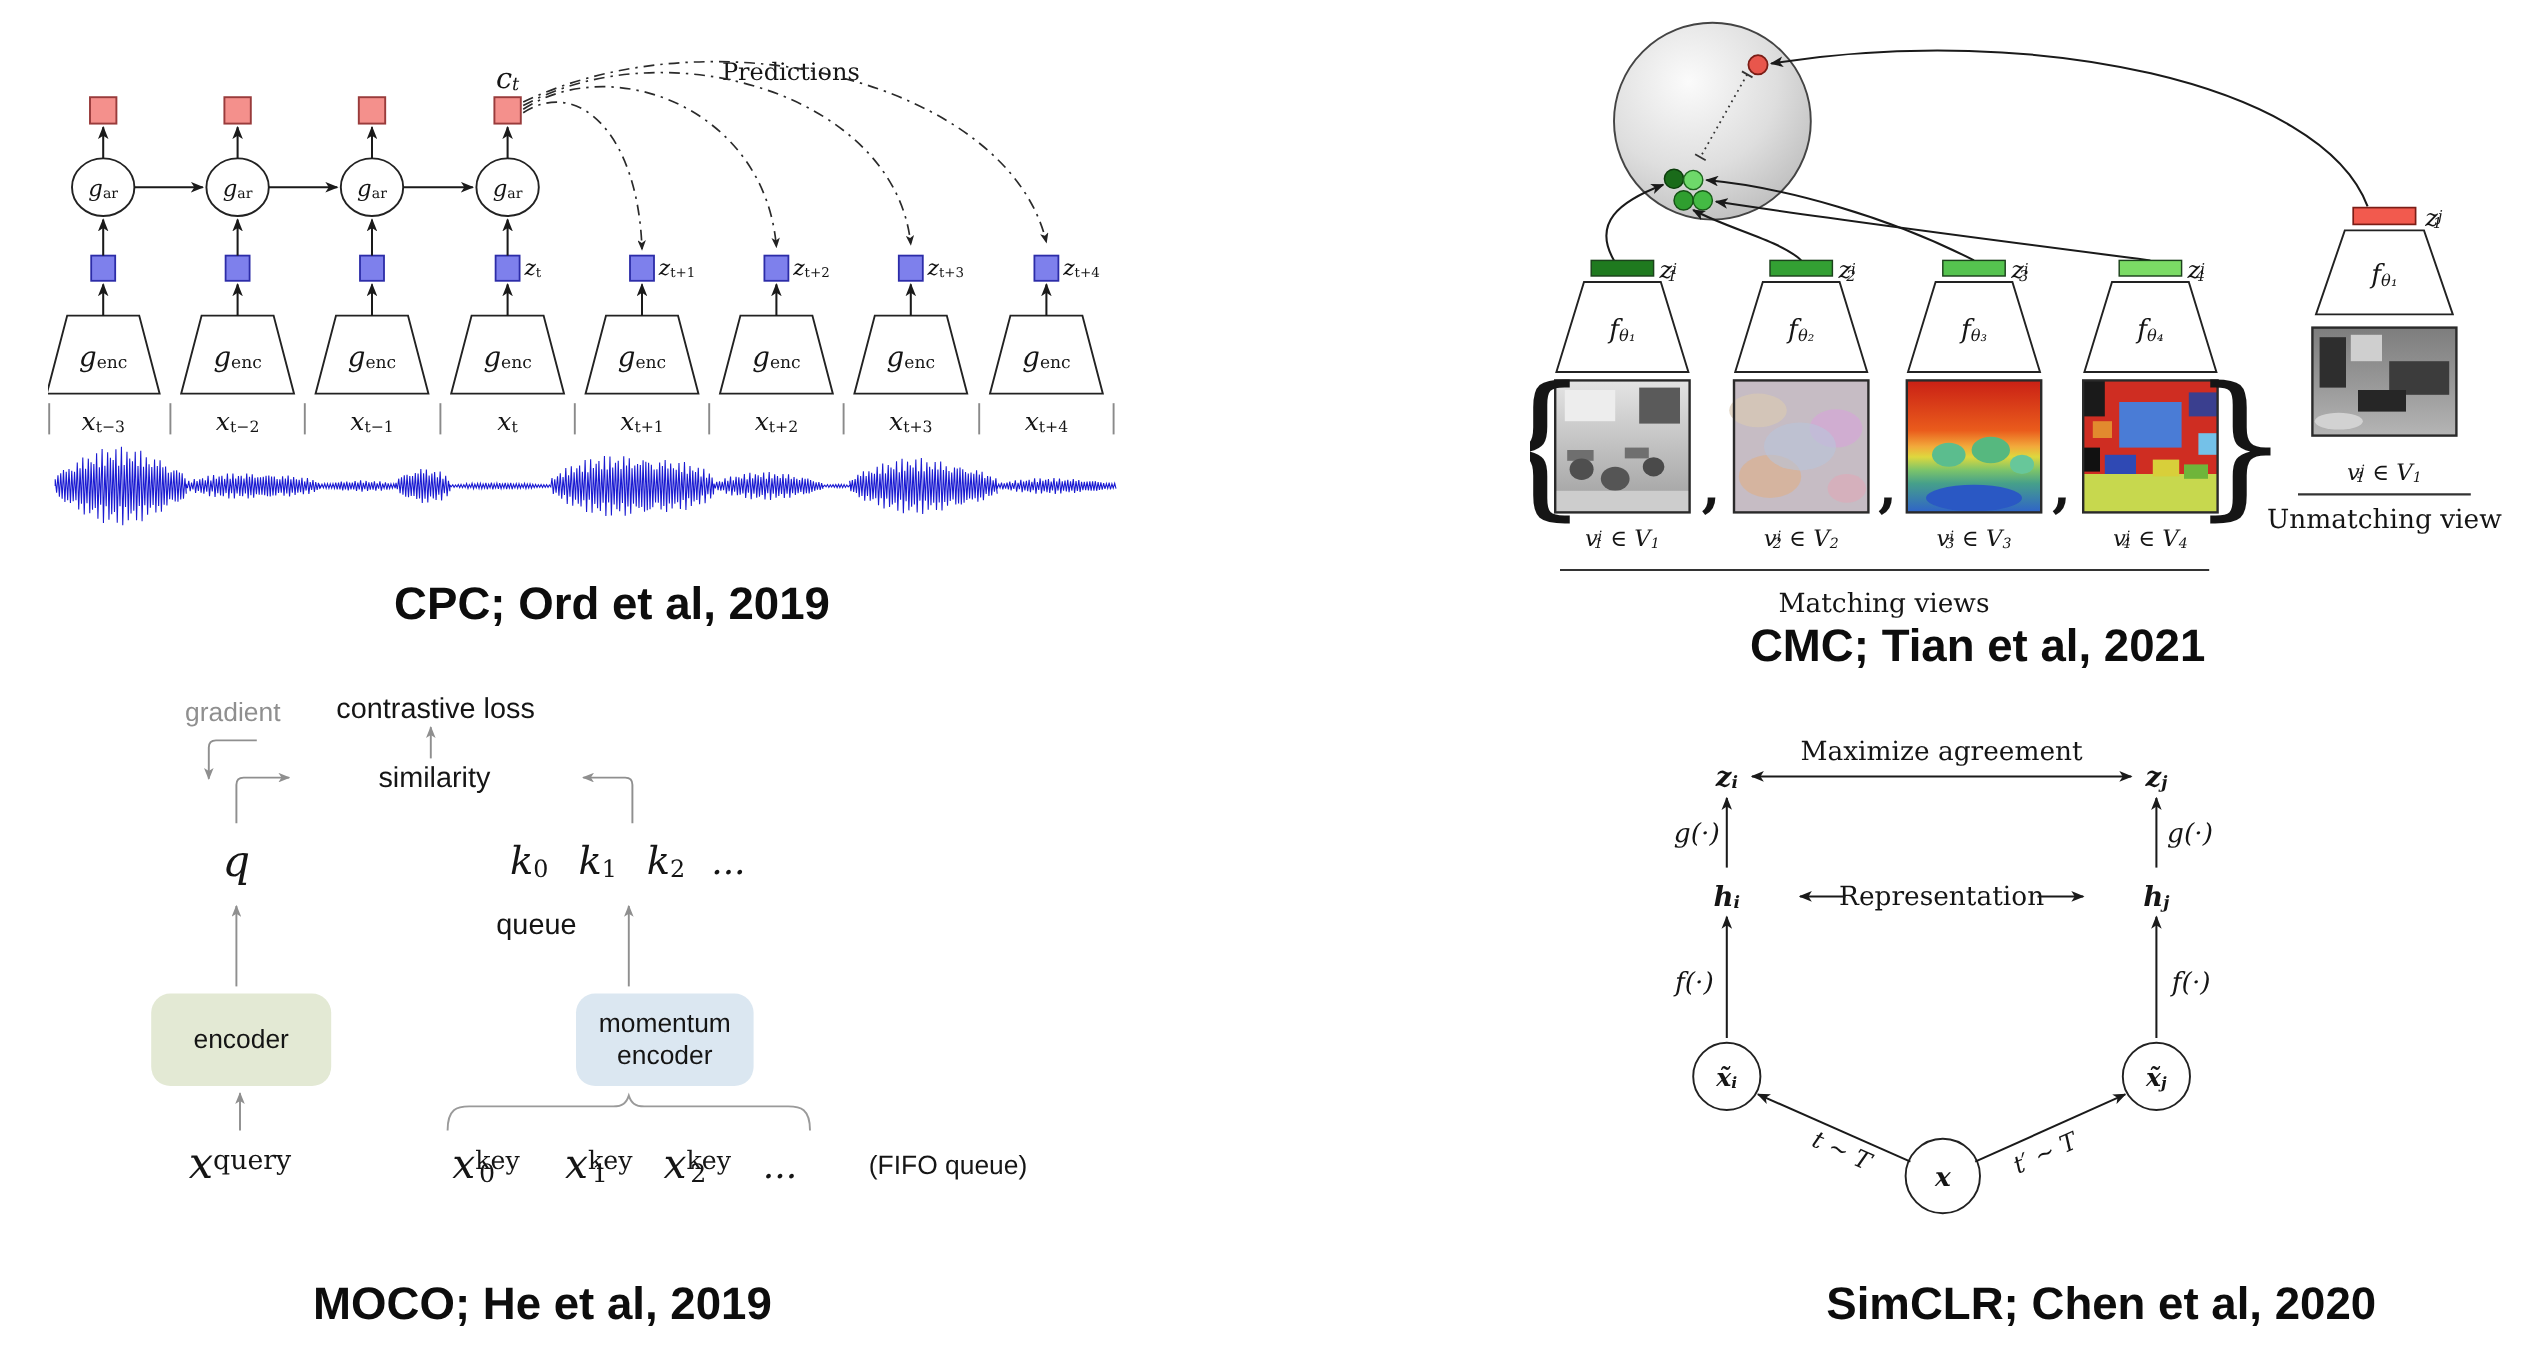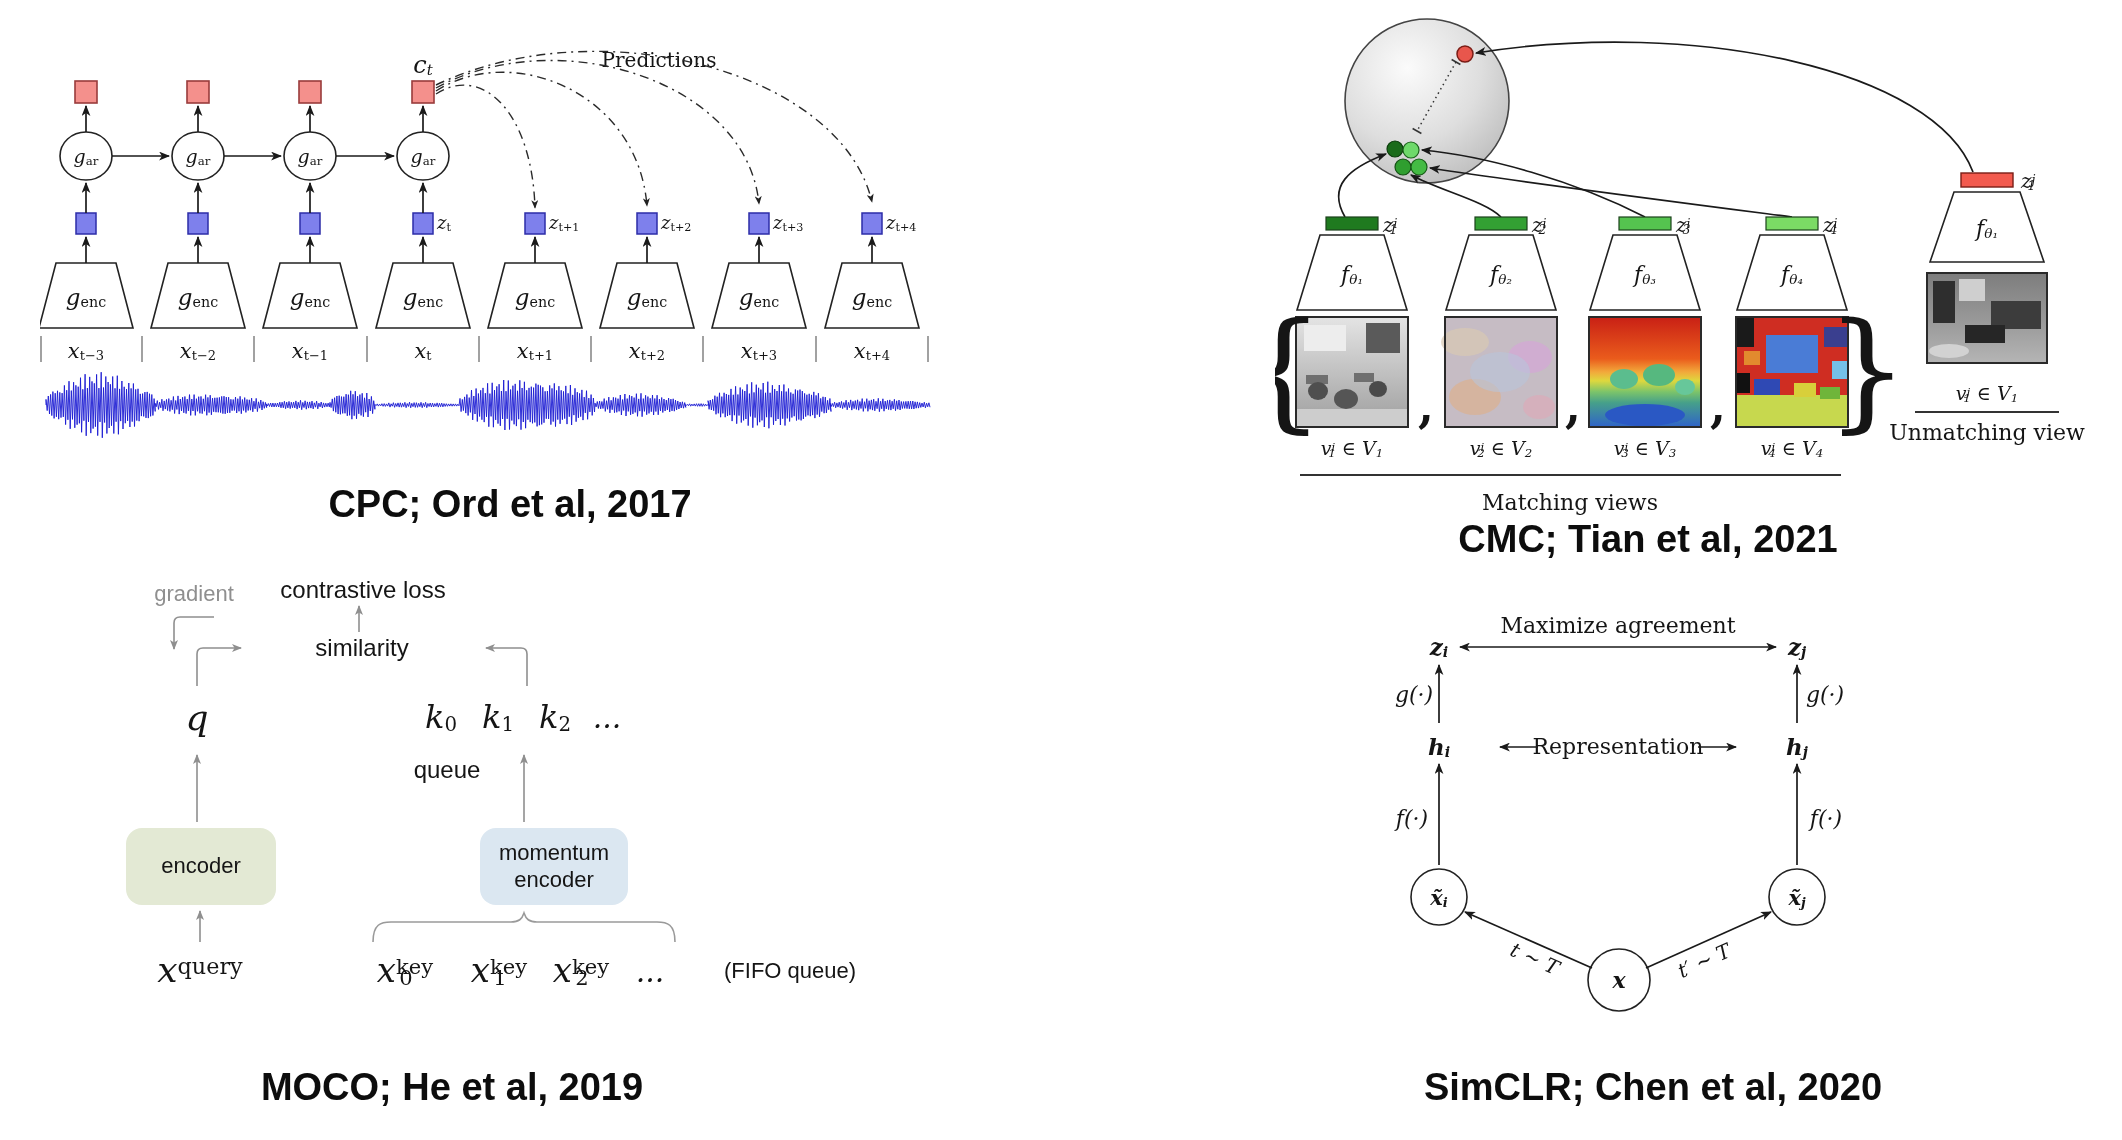--- a/index.html
+++ b/index.html
@@ -168,21 +168,21 @@
     <text x="270" y="338" text-anchor="middle" class="m" font-size="21"><tspan>x</tspan><tspan class="sub rm">t−1</tspan></text>
     <text x="383" y="338" text-anchor="middle" class="m" font-size="21"><tspan>x</tspan><tspan class="sub rm">t</tspan></text>
     <text x="495" y="338" text-anchor="middle" class="m" font-size="21"><tspan>x</tspan><tspan class="sub rm">t+1</tspan></text>
     <text x="607" y="338" text-anchor="middle" class="m" font-size="21"><tspan>x</tspan><tspan class="sub rm">t+2</tspan></text>
     <text x="719" y="338" text-anchor="middle" class="m" font-size="21"><tspan>x</tspan><tspan class="sub rm">t+3</tspan></text>
     <text x="832" y="338" text-anchor="middle" class="m" font-size="21"><tspan>x</tspan><tspan class="sub rm">t+4</tspan></text>
   </g>
 
   <path id="wf" fill="none" stroke-width="0.9" stroke="#1a1ad2" d="M6 385 L6.0 379.4 L7.2 390.6 L8.3 376.0 L9.5 394.0 L10.6 374.4 L11.8 395.6 L12.9 371.6 L14.1 398.4 L15.2 373.2 L16.4 396.8 L17.5 370.8 L18.7 399.2 L19.8 372.4 L21.0 397.6 L22.1 373.1 L23.3 396.9 L24.4 365.4 L25.6 404.6 L26.7 370.2 L27.9 399.8 L29.0 361.2 L30.2 408.8 L31.3 370.6 L32.5 399.4 L33.6 362.2 L34.8 407.8 L35.9 365.3 L37.1 404.7 L38.2 366.7 L39.4 403.3 L40.5 357.7 L41.6 412.3 L42.8 369.3 L43.9 400.7 L45.1 354.2 L46.2 415.8 L47.4 368.1 L48.5 401.9 L49.7 356.9 L50.8 413.1 L52.0 361.4 L53.1 408.6 L54.3 363.3 L55.4 406.7 L56.6 354.4 L57.7 415.6 L58.9 368.1 L60.0 401.9 L61.2 352.2 L62.3 417.8 L63.5 367.5 L64.6 402.5 L65.8 356.5 L66.9 413.5 L68.1 362.0 L69.2 408.0 L70.4 364.3 L71.5 405.7 L72.7 356.5 L73.8 413.5 L75.0 368.3 L76.1 401.7 L77.3 355.7 L78.4 414.3 L79.6 368.9 L80.7 401.1 L81.9 361.0 L83.0 409.0 L84.2 366.8 L85.3 403.2 L86.5 369.1 L87.6 400.9 L88.8 363.0 L89.9 407.0 L91.1 368.4 L92.2 401.6 L93.4 363.5 L94.5 406.5 L95.7 369.4 L96.8 400.6 L98.0 368.8 L99.1 401.2 L100.3 373.9 L101.4 396.1 L102.6 373.6 L103.7 396.4 L104.9 372.1 L106.0 397.9 L107.2 371.9 L108.3 398.1 L109.5 373.7 L110.6 396.3 L111.8 374.5 L112.9 395.5 L114.1 378.6 L115.2 391.4 L115.0 383.2 L116.2 386.8 L117.3 380.6 L118.5 389.4 L119.6 382.2 L120.8 387.8 L121.9 379.2 L123.0 390.8 L124.2 380.9 L125.3 389.1 L126.5 379.4 L127.6 390.6 L128.8 378.6 L129.9 391.4 L131.1 380.3 L132.3 389.7 L133.4 376.5 L134.6 393.5 L135.7 380.5 L136.9 389.5 L138.0 375.9 L139.2 394.1 L140.3 379.0 L141.5 391.0 L142.6 377.2 L143.8 392.8 L144.9 376.5 L146.1 393.5 L147.2 379.1 L148.4 390.9 L149.5 374.6 L150.7 395.4 L151.8 379.0 L153.0 391.0 L154.1 374.6 L155.3 395.4 L156.4 378.7 L157.6 391.3 L158.7 376.7 L159.9 393.3 L161.0 376.4 L162.2 393.6 L163.3 378.8 L164.5 391.2 L165.6 374.7 L166.8 395.3 L167.9 377.4 L169.1 392.6 L170.2 375.2 L171.4 394.8 L172.5 378.2 L173.7 391.8 L174.8 377.8 L176.0 392.2 L177.1 377.7 L178.3 392.3 L179.4 377.4 L180.6 392.6 L181.7 376.4 L182.9 393.6 L184.0 376.2 L185.2 393.8 L186.3 377.1 L187.5 392.9 L188.6 377.2 L189.8 392.8 L190.9 379.3 L192.1 390.7 L193.2 379.5 L194.4 390.5 L195.5 377.0 L196.7 393.0 L197.8 378.7 L199.0 391.3 L200.1 376.3 L201.3 393.7 L202.4 379.5 L203.6 390.5 L204.7 377.6 L205.9 392.4 L207.0 379.5 L208.2 390.5 L209.3 379.8 L210.5 390.2 L211.6 378.2 L212.8 391.8 L213.9 381.2 L215.1 388.8 L216.2 378.4 L217.4 391.6 L218.5 381.8 L219.7 388.2 L220.8 380.0 L222.0 390.0 L223.1 381.7 L224.3 388.3 L225.4 382.4 L226.6 387.6 L226.0 383.9 L227.2 386.1 L228.3 383.5 L229.5 386.5 L230.6 383.0 L231.8 387.0 L232.9 383.0 L234.1 387.0 L235.2 383.2 L236.4 386.8 L237.5 383.0 L238.7 387.0 L239.8 382.2 L241.0 387.8 L242.1 382.2 L243.3 387.8 L244.4 381.3 L245.6 388.7 L246.7 382.1 L247.9 387.9 L249.0 381.4 L250.2 388.6 L251.3 382.2 L252.5 387.8 L253.6 382.1 L254.8 387.9 L255.9 380.9 L257.1 389.1 L258.2 382.2 L259.4 387.8 L260.5 380.3 L261.7 389.7 L262.8 382.4 L264.0 387.6 L265.1 380.8 L266.3 389.2 L267.4 381.9 L268.6 388.1 L269.7 381.9 L270.9 388.1 L272.0 381.1 L273.2 388.9 L274.3 382.8 L275.5 387.2 L276.6 381.1 L277.8 388.9 L278.9 383.1 L280.1 386.9 L281.2 382.0 L282.4 388.0 L283.5 382.9 L284.7 387.1 L285.8 383.2 L287.0 386.8 L288.1 383.1 L289.3 386.9 L290.0 382.4 L291.1 387.6 L292.3 378.9 L293.4 391.1 L294.6 377.7 L295.8 392.3 L296.9 376.0 L298.1 394.0 L299.2 375.7 L300.4 394.3 L301.5 376.6 L302.7 393.4 L303.8 376.7 L305.0 393.3 L306.1 374.2 L307.3 395.8 L308.4 374.7 L309.6 395.3 L310.7 370.8 L311.9 399.2 L313.0 374.3 L314.2 395.7 L315.3 371.2 L316.5 398.8 L317.6 376.2 L318.8 393.8 L319.9 374.6 L321.1 395.4 L322.2 373.3 L323.4 396.7 L324.5 377.8 L325.7 392.2 L326.8 373.0 L328.0 397.0 L329.1 379.0 L330.3 391.0 L331.4 376.4 L332.6 393.6 L333.7 380.7 L334.9 389.3 L335.0 384.4 L336.1 385.6 L337.3 383.9 L338.4 386.1 L339.6 384.2 L340.8 385.8 L341.9 383.7 L343.1 386.3 L344.2 383.6 L345.4 386.4 L346.5 383.9 L347.7 386.1 L348.8 382.9 L350.0 387.1 L351.1 383.8 L352.3 386.2 L353.4 382.7 L354.6 387.3 L355.7 383.5 L356.9 386.5 L358.0 382.9 L359.2 387.1 L360.3 382.8 L361.5 387.2 L362.6 383.3 L363.8 386.7 L364.9 382.3 L366.1 387.7 L367.2 383.5 L368.4 386.5 L369.5 382.2 L370.7 387.8 L371.8 383.3 L373.0 386.7 L374.1 382.6 L375.3 387.4 L376.4 382.7 L377.6 387.3 L378.7 383.3 L379.9 386.7 L381.0 382.3 L382.2 387.7 L383.3 383.3 L384.5 386.7 L385.6 382.3 L386.8 387.7 L387.9 383.5 L389.1 386.5 L390.2 383.0 L391.4 387.0 L392.5 383.1 L393.7 386.9 L394.8 383.6 L396.0 386.4 L397.1 382.9 L398.3 387.1 L399.4 383.3 L400.6 386.7 L401.7 383.1 L402.9 386.9 L404.0 383.6 L405.2 386.4 L406.3 383.7 L407.5 386.3 L408.6 383.9 L409.8 386.1 L410.9 383.8 L412.1 386.2 L413.2 383.9 L414.4 386.1 L415.5 383.9 L416.7 386.1 L417.8 384.2 L419.0 385.8 L420.0 378.4 L421.1 391.6 L422.3 379.4 L423.4 390.6 L424.6 376.9 L425.8 393.1 L426.9 374.5 L428.1 395.5 L429.2 377.6 L430.4 392.4 L431.5 370.1 L432.7 399.9 L433.8 376.0 L435.0 394.0 L436.1 368.5 L437.3 401.5 L438.4 373.5 L439.6 396.5 L440.7 370.3 L441.9 399.7 L443.0 367.9 L444.2 402.1 L445.3 373.2 L446.5 396.8 L447.6 363.3 L448.8 406.7 L449.9 373.6 L451.1 396.4 L452.2 362.8 L453.4 407.2 L454.5 370.1 L455.7 399.9 L456.8 366.4 L458.0 403.6 L459.1 364.2 L460.3 405.8 L461.4 371.0 L462.6 399.0 L463.7 360.0 L464.9 410.0 L466.0 371.2 L467.2 398.8 L468.3 360.5 L469.5 409.5 L470.6 369.5 L471.8 400.5 L472.9 365.7 L474.1 404.3 L475.2 363.9 L476.4 406.1 L477.5 370.8 L478.7 399.2 L479.8 360.3 L481.0 409.7 L482.1 368.0 L483.3 402.0 L484.4 361.8 L485.6 408.2 L486.7 370.3 L487.9 399.7 L489.0 367.9 L490.2 402.1 L491.3 366.7 L492.5 403.3 L493.6 367.6 L494.8 402.4 L495.9 363.6 L497.1 406.4 L498.2 364.8 L499.4 405.2 L500.5 365.6 L501.7 404.4 L502.8 367.3 L504.0 402.7 L505.1 371.3 L506.3 398.7 L507.4 371.1 L508.6 398.9 L509.7 365.4 L510.9 404.6 L512.0 368.4 L513.2 401.6 L514.3 363.4 L515.5 406.6 L516.6 370.4 L517.8 399.6 L518.9 366.2 L520.1 403.8 L521.2 370.3 L522.4 399.7 L523.5 371.4 L524.7 398.6 L525.8 365.9 L527.0 404.1 L528.1 373.3 L529.3 396.7 L530.4 365.0 L531.6 405.0 L532.7 374.9 L533.9 395.1 L535.0 368.3 L536.1 401.7 L537.3 372.2 L538.4 397.8 L539.6 373.4 L540.7 396.6 L541.9 369.9 L543.0 400.1 L544.2 377.1 L545.3 392.9 L546.5 370.7 L547.6 399.3 L548.8 378.1 L549.9 391.9 L551.1 374.6 L552.2 395.4 L553.4 378.0 L554.5 392.0 L555.0 383.1 L556.1 386.9 L557.3 381.5 L558.4 388.5 L559.6 381.1 L560.7 388.9 L561.9 381.5 L563.0 388.5 L564.2 378.6 L565.3 391.4 L566.5 380.7 L567.6 389.3 L568.8 377.1 L569.9 392.9 L571.1 380.3 L572.2 389.7 L573.4 377.3 L574.5 392.7 L575.7 377.7 L576.8 392.3 L578.0 378.7 L579.1 391.3 L580.3 375.0 L581.4 395.0 L582.6 379.5 L583.7 390.5 L584.9 374.0 L586.0 396.0 L587.2 378.6 L588.3 391.4 L589.5 375.2 L590.6 394.8 L591.8 376.1 L592.9 393.9 L594.1 377.6 L595.2 392.4 L596.4 373.7 L597.5 396.3 L598.7 378.9 L599.8 391.1 L601.0 373.3 L602.1 396.7 L603.3 378.6 L604.4 391.4 L605.6 375.3 L606.7 394.7 L607.9 376.6 L609.0 393.4 L610.2 378.3 L611.3 391.7 L612.5 375.0 L613.6 395.0 L614.8 378.5 L615.9 391.5 L617.1 375.2 L618.2 394.8 L619.4 379.1 L620.5 390.9 L621.7 377.5 L622.8 392.5 L624.0 379.0 L625.1 391.0 L626.3 380.1 L627.4 389.9 L628.6 378.1 L629.7 391.9 L630.9 379.1 L632.0 390.9 L633.2 378.8 L634.3 391.2 L635.5 380.1 L636.6 389.9 L637.8 381.0 L638.9 389.0 L640.1 382.0 L641.2 388.0 L642.4 381.8 L643.5 388.2 L644.7 382.6 L645.8 387.4 L645.0 384.4 L646.1 385.6 L647.3 384.3 L648.4 385.7 L649.6 383.8 L650.7 386.2 L651.9 384.1 L653.0 385.9 L654.2 383.9 L655.3 386.1 L656.5 383.7 L657.6 386.3 L658.8 383.7 L659.9 386.3 L661.1 383.6 L662.2 386.4 L663.4 383.8 L664.5 386.2 L665.7 384.2 L666.8 385.8 L668.0 384.4 L669.1 385.6 L668.0 380.7 L669.1 389.3 L670.3 380.0 L671.4 390.0 L672.6 379.3 L673.7 390.7 L674.9 375.7 L676.0 394.3 L677.2 376.7 L678.3 393.3 L679.5 372.8 L680.6 397.2 L681.8 376.6 L682.9 393.4 L684.1 372.8 L685.2 397.2 L686.4 374.0 L687.5 396.0 L688.7 374.9 L689.8 395.1 L691.0 368.9 L692.1 401.1 L693.3 374.8 L694.4 395.2 L695.6 366.3 L696.7 403.7 L697.9 374.5 L699.0 395.5 L700.2 367.5 L701.3 402.5 L702.5 369.6 L703.6 400.4 L704.8 371.0 L705.9 399.0 L707.1 364.4 L708.2 405.6 L709.4 373.6 L710.5 396.4 L711.7 362.3 L712.8 407.7 L714.0 372.4 L715.1 397.6 L716.3 364.7 L717.4 405.3 L718.6 367.8 L719.7 402.2 L720.9 369.6 L722.0 400.4 L723.2 363.0 L724.3 407.0 L725.5 372.8 L726.6 397.2 L727.8 361.7 L728.9 408.3 L730.1 372.8 L731.2 397.2 L732.4 365.2 L733.5 404.8 L734.7 369.0 L735.8 401.0 L737.0 371.0 L738.1 399.0 L739.3 365.0 L740.4 405.0 L741.6 371.3 L742.7 398.7 L743.9 364.5 L745.0 405.5 L746.2 371.6 L747.3 398.4 L748.5 368.5 L749.6 401.5 L750.8 372.5 L751.9 397.5 L753.1 373.8 L754.2 396.2 L755.4 369.5 L756.5 400.5 L757.7 370.5 L758.8 399.5 L760.0 369.6 L761.1 400.4 L762.3 371.1 L763.4 398.9 L764.6 373.4 L765.7 396.6 L766.9 374.7 L768.0 395.3 L769.2 373.8 L770.3 396.2 L771.5 374.9 L772.6 395.1 L773.8 371.9 L774.9 398.1 L776.1 375.4 L777.2 394.6 L778.4 373.2 L779.5 396.8 L780.7 378.4 L781.8 391.6 L783.0 376.8 L784.1 393.2 L785.3 377.1 L786.4 392.9 L787.6 380.3 L788.7 389.7 L789.9 378.5 L791.0 391.5 L790.0 383.3 L791.1 386.7 L792.3 383.4 L793.4 386.6 L794.6 382.2 L795.7 387.8 L796.9 382.9 L798.0 387.1 L799.2 382.2 L800.3 387.8 L801.5 381.4 L802.6 388.6 L803.8 382.5 L804.9 387.5 L806.1 380.2 L807.2 389.8 L808.4 382.3 L809.5 387.7 L810.7 379.9 L811.8 390.1 L813.0 381.4 L814.1 388.6 L815.3 380.6 L816.4 389.4 L817.6 379.8 L818.7 390.2 L819.9 381.5 L821.0 388.5 L822.2 378.6 L823.3 391.4 L824.5 381.7 L825.6 388.3 L826.8 378.7 L827.9 391.3 L829.1 380.7 L830.2 389.3 L831.4 379.9 L832.5 390.1 L833.7 379.2 L834.8 390.8 L836.0 381.3 L837.1 388.7 L838.3 378.3 L839.4 391.7 L840.6 381.2 L841.7 388.8 L842.9 378.8 L844.0 391.2 L845.2 381.1 L846.3 388.9 L847.5 380.4 L848.6 389.6 L849.8 379.9 L850.9 390.1 L852.1 381.2 L853.2 388.8 L854.4 379.3 L855.5 390.7 L856.7 380.8 L857.8 389.2 L859.0 380.0 L860.1 390.0 L861.3 381.5 L862.4 388.5 L863.6 381.6 L864.7 388.4 L865.9 381.4 L867.0 388.6 L868.2 381.2 L869.3 388.8 L870.5 381.1 L871.6 388.9 L872.8 381.0 L873.9 389.0 L875.1 381.8 L876.2 388.2 L877.4 381.9 L878.5 388.1 L879.7 382.6 L880.8 387.4 L882.0 383.0 L883.1 387.0 L884.3 382.2 L885.4 387.8 L886.6 383.2 L887.7 386.8 L888.9 382.8 L890.0 387.2"></path>
 </svg>
-<div class="caption" style="left:210px;top:483px;width:600px">CPC; Ord et al, 2017</div>
+<div class="caption" style="left:210px;top:483px;width:600px">CPC; Ord et al, 2019</div>
 
 <svg class="fig" style="left:1275px;top:10px" width="845" height="515" viewBox="0 0 845 515">
 
   <circle cx="152" cy="91" r="82" fill="url(#sph)" stroke="#444" stroke-width="1.6"></circle>
   <circle cx="190" cy="44" r="8" fill="#e8564c" stroke="#7a1d16" stroke-width="1.5"></circle>
   <circle cx="120" cy="139" r="8" fill="#1a6b1a" stroke="#0d3d0d" stroke-width="1.2"></circle>
   <circle cx="136" cy="140" r="8" fill="#6ed96a" stroke="#1d641d" stroke-width="1.2"></circle>
   <circle cx="128" cy="157" r="8" fill="#2f9e2f" stroke="#145014" stroke-width="1.2"></circle>
   <circle cx="144" cy="157" r="8" fill="#44bb44" stroke="#175c17" stroke-width="1.2"></circle>
   <g stroke="#333" stroke-width="1.5">
@@ -363,13 +363,13 @@
   <circle class="node" cx="417" cy="302" r="28"></circle>
   <text x="417" y="310" text-anchor="middle" class="mb" font-size="21"><tspan>x̃</tspan><tspan class="sub">j</tspan></text>
   <circle class="node" cx="239" cy="385" r="31"></circle>
   <text x="239" y="393" text-anchor="middle" class="mb" font-size="22">x</text>
 
   <line class="arr" marker-end="url(#ab)" x1="212" y1="373" x2="85" y2="317"></line>
   <line class="arr" marker-end="url(#ab)" x1="266" y1="373" x2="391" y2="317"></line>
   <text x="152" y="370" text-anchor="middle" class="m" font-size="20" transform="rotate(24 152 370)">t ∼ T</text>
   <text x="327" y="372" text-anchor="middle" class="m" font-size="20" transform="rotate(-24 327 372)">t′ ∼ T</text>
 </svg>
-<div class="caption" style="left:1353px;top:1066px;width:600px">SimCLR; Chen et al, 2020</div>
+<div class="caption" style="left:1451px;top:1066px;width:600px">SimCLR; Chen et al, 2020</div>
 
 </body></html>

